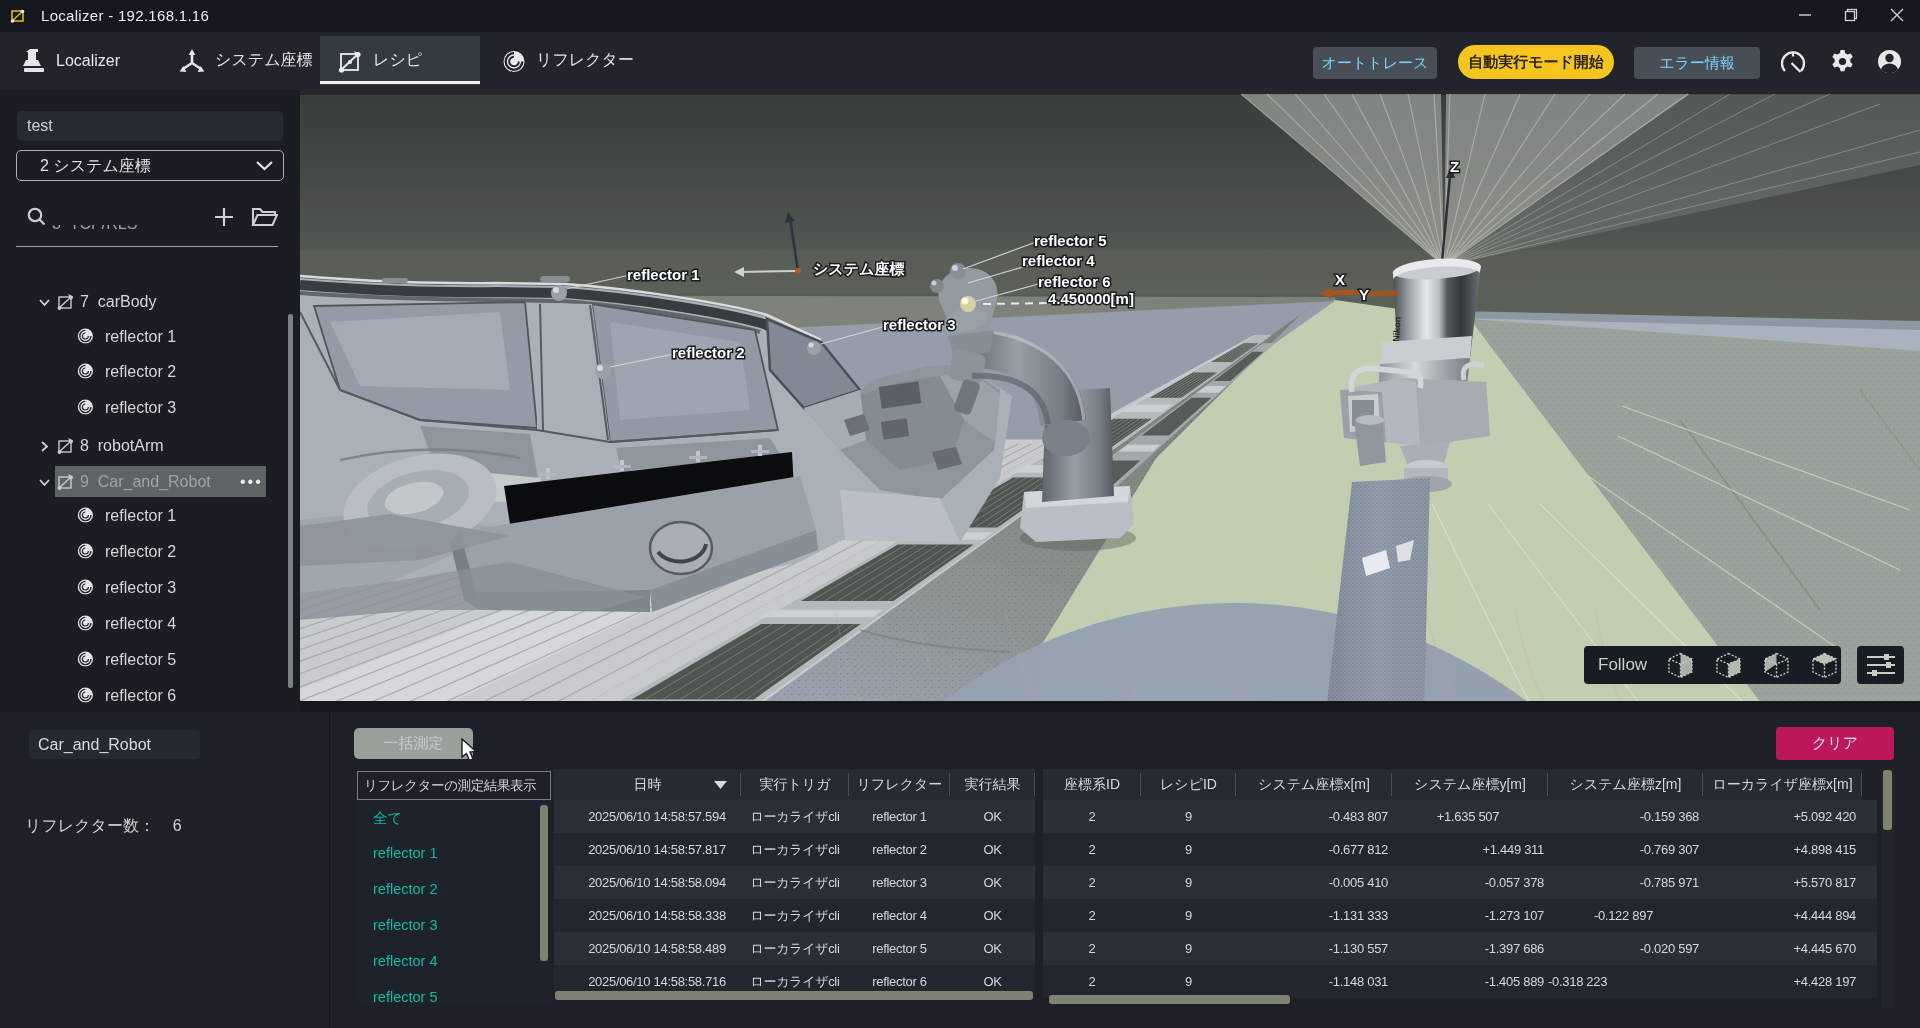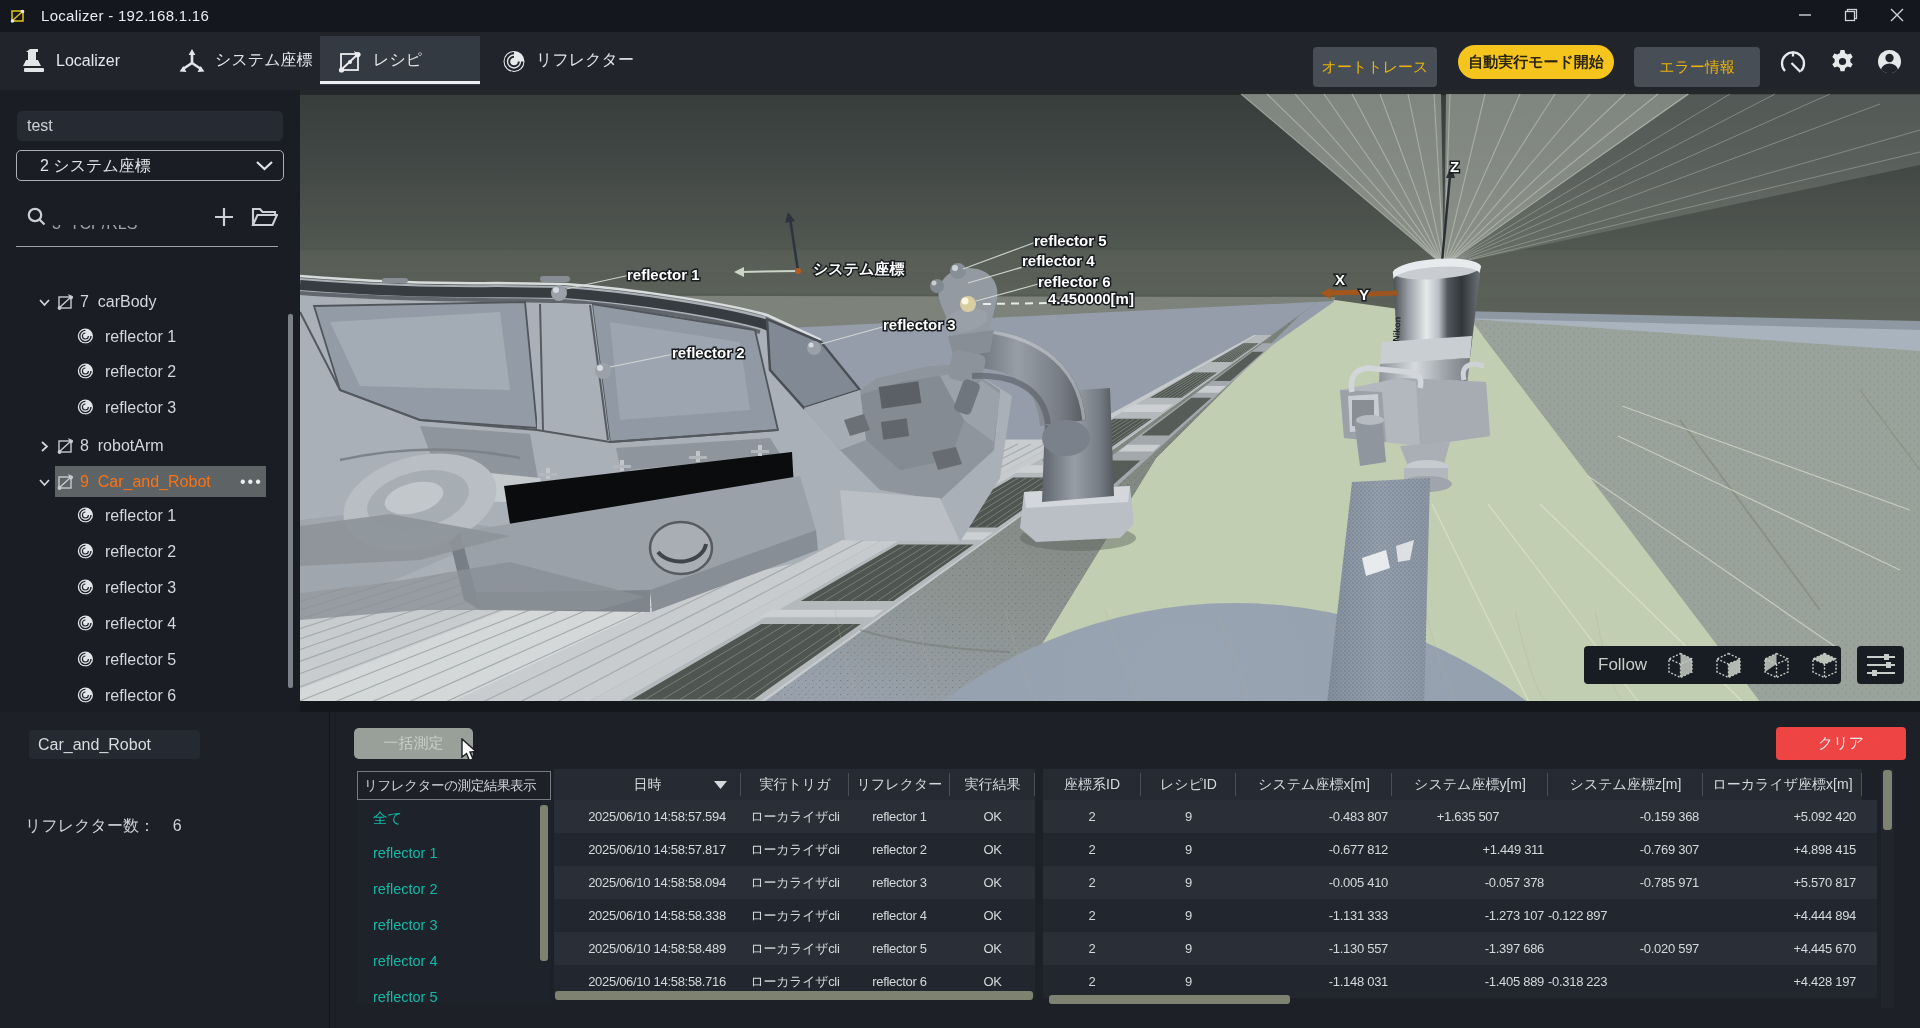--- a/index.html
+++ b/index.html
@@ -6,40 +6,40 @@
 #stage{position:relative;width:1920px;height:1028px}
 .abs{position:absolute}
 
 #titlebar{left:0;top:0;width:1920px;height:32px;background:#14171d;color:#e9ebee;font-size:15px}
 #titletxt{left:41px;top:7px;letter-spacing:0.3px}
 
 #navbar{left:0;top:32px;width:1920px;height:58px;background:#21252b}
 .tab{top:4px;height:49px;display:flex;align-items:center;color:#e3e5e8;font-size:16px}
 #tabrecipe{left:320px;width:160px;top:4px;height:49px;background:#343a42}
 #recipeline{left:320px;top:49px;width:160px;height:3px;background:#eceef0}
-.tbtn{top:15px;height:40px;border-radius:4px;color:#eab308;font-size:15px;display:flex;align-items:center;justify-content:center}
+.tbtn{top:15px;height:32px;border-radius:4px;color:#7dd3fc;font-size:15px;display:flex;align-items:center;justify-content:center}
 #btn-auto{left:1313px;width:124px;background:#484e55}
 #btn-exec{left:1458px;top:13px;height:34px;width:156px;background:#f6c51d;border-radius:17px;color:#2a2410;font-weight:bold}
 #btn-err{left:1634px;width:126px;background:#484e55}
 
 #sidebar{left:0;top:90px;width:300px;height:622px;background:#1a1d24;color:#d4d7da;font-size:16px}
 #inp-test{left:17px;top:111px;width:266px;height:30px;background:#262b33;border-radius:5px;color:#ced1d5;font-size:16px;line-height:30px;padding-left:10px}
 #dd-sys{left:16px;top:150px;width:268px;height:31px;border:1px solid #aab0b4;border-radius:5px;color:#e2e4e7;font-size:16px;line-height:29px;padding-left:23px}
 #treewrap{left:0;top:225px;width:300px;height:487px;overflow:hidden}
 .trow{position:absolute;height:32px;display:flex;align-items:center;color:#d4d7da;font-size:16px}
 #selrow{left:55px;top:241px;width:211px;height:31px;background:#5e6366}
 #sbScroll{left:288px;top:314px;width:5px;height:374px;background:#7b8187;border-radius:2px}
 #sepline{left:16px;top:246px;width:262px;height:1px;background:#9da2a6}
 
 #bottom{left:0;top:712px;width:1920px;height:316px;background:#1d2127;color:#d4d7da}
 #bdivider{left:329px;top:712px;width:1px;height:316px;background:#121519}
 #nameBox{left:29px;top:730px;width:171px;height:29px;background:#252a32;border-radius:4px;color:#d9dcdf;font-size:16px;line-height:29px;padding-left:9px}
 #refCount{left:25px;top:816px;font-size:16px;color:#cfd2d6}
 #btn-batch{left:354px;top:728px;width:119px;height:31px;background:#99a099;border-radius:5px;color:#c9cec9;font-size:15px;display:flex;align-items:center;justify-content:center}
-#btn-clear{left:1776px;top:727px;width:130px;height:33px;background:#ef4444;border-radius:4px;color:#e8eaec;font-size:15px;display:flex;align-items:center;justify-content:center}
+#btn-clear{left:1776px;top:727px;width:118px;height:33px;background:#be185d;border-radius:4px;color:#e8eaec;font-size:15px;display:flex;align-items:center;justify-content:center}
 #listHead{left:357px;top:771px;width:194px;height:29px;border:1px solid #777c81;color:#d0d3d6;font-size:13.5px;line-height:27px;padding-left:6px;letter-spacing:-0.4px;white-space:nowrap}
 #listBody{left:357px;top:800px;width:194px;height:203px;background:#1e222a}
 .litem{position:absolute;left:16px;color:#14b8a6;font-size:14.5px}
 #listScroll{left:540px;top:805px;width:8px;height:156px;background:#7d8370;border-radius:3px}
 
 #tblL{left:554px;top:769px;width:481px;height:240px;overflow:hidden}
 #tblR{left:1043px;top:769px;width:834px;height:240px;overflow:hidden}
 .th{position:absolute;top:0;height:31px;background:#262b33;color:#d6d9dc;font-size:14px;display:flex;align-items:center;justify-content:center}
 .tr{position:absolute;width:100%;height:33px}
 .even{background:#292e37}
@@ -579,21 +579,21 @@
         <svg width="19" height="19" viewBox="0 0 19 19">
           <g stroke="#c7cbd0" stroke-width="1.4" fill="none">
             <rect x="2" y="4" width="12" height="11"></rect>
             <line x1="2" y1="15" x2="14" y2="4"></line>
           </g>
           <circle cx="2.5" cy="15" r="1.9" fill="#c7cbd0"></circle>
           <circle cx="14" cy="4.5" r="1.9" fill="#c7cbd0"></circle>
           <path d="M11,1 l5,2.4 l-2.5,3.2 z" fill="#c7cbd0"></path>
         </svg>
         <span style="display:inline-block;width:4px"></span>
-        <span style="color:#f97316">9&nbsp;&nbsp;Car_and_Robot</span>
+        <span style="color:#a3a3a3">9&nbsp;&nbsp;Car_and_Robot</span>
         <span style="position:absolute;left:240px;color:#eceef0;letter-spacing:2px">•••</span>
       </div>
       <div class="trow" style="top: 275px; left: 0px; width: 300px;">
         <span style="display:inline-block;width:76px"></span>
         <svg width="20" height="20" viewBox="0 0 20 20">
           <circle cx="9.4" cy="9" r="7.6" fill="#e2e5e8"></circle>
           <path d="M9.4,3.4 a5.6,5.6 0 1 0 5.6,5.6" fill="none" stroke="#23262c" stroke-width="1.4"></path>
           <path d="M9.4,6 a3,3 0 1 0 3,3" fill="none" stroke="#23262c" stroke-width="1.2"></path>
           <path d="M8,16.8 a4.6,2.4 0 0 0 8,-1.4" fill="none" stroke="#23262c" stroke-width="1.2"></path>
         </svg>
@@ -764,21 +764,21 @@
         <div class="td" style="left: 193px; width: 152px; text-align: right;">-0.005 410</div>
         <div class="td" style="left: 349px; width: 152px; text-align: right;">-0.057 378</div>
         <div class="td" style="left: 505px; width: 151px; text-align: right;">-0.785 971</div>
         <div class="td" style="left: 660px; width: 153px; text-align: right;">+5.570 817</div>
       </div>
       <div class="tr odd" style="top: 130px;">
         <div class="td" style="left: 0px; width: 98px; text-align: center;">2</div>
         <div class="td" style="left: 98px; width: 95px; text-align: center;">9</div>
         <div class="td" style="left: 193px; width: 152px; text-align: right;">-1.131 333</div>
         <div class="td" style="left: 349px; width: 152px; text-align: right;">-1.273 107</div>
-        <div class="td" style="left: 505px; width: 151px; text-align: left;">-0.122 897</div>
+        <div class="td" style="left: 505px; width: 151px; text-align: center;">-0.122 897</div>
         <div class="td" style="left: 660px; width: 153px; text-align: right;">+4.444 894</div>
       </div>
       <div class="tr even" style="top: 163px;">
         <div class="td" style="left: 0px; width: 98px; text-align: center;">2</div>
         <div class="td" style="left: 98px; width: 95px; text-align: center;">9</div>
         <div class="td" style="left: 193px; width: 152px; text-align: right;">-1.130 557</div>
         <div class="td" style="left: 349px; width: 152px; text-align: right;">-1.397 686</div>
         <div class="td" style="left: 505px; width: 151px; text-align: right;">-0.020 597</div>
         <div class="td" style="left: 660px; width: 153px; text-align: right;">+4.445 670</div>
       </div>

